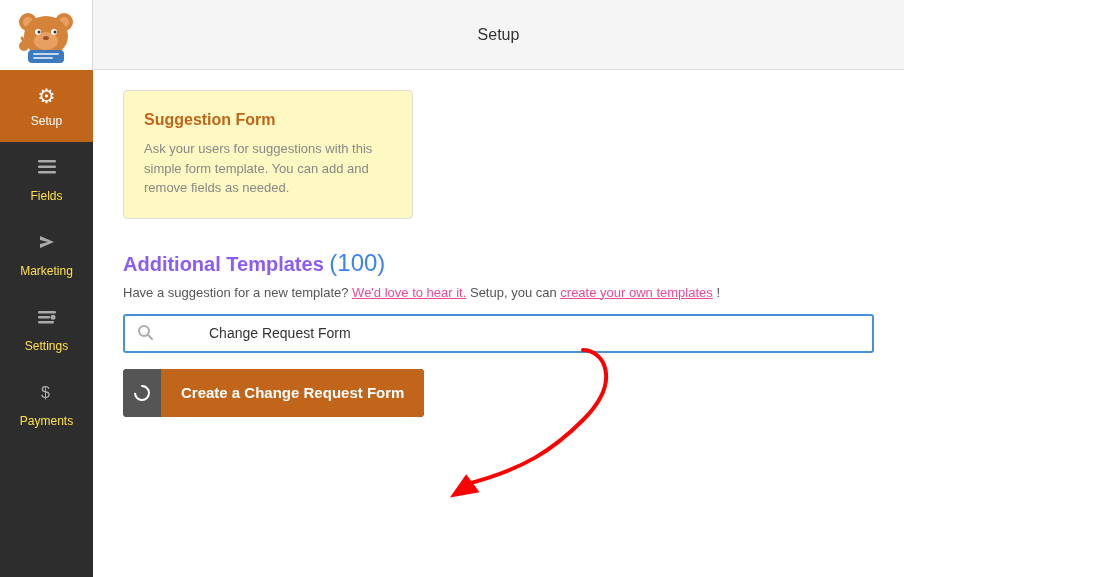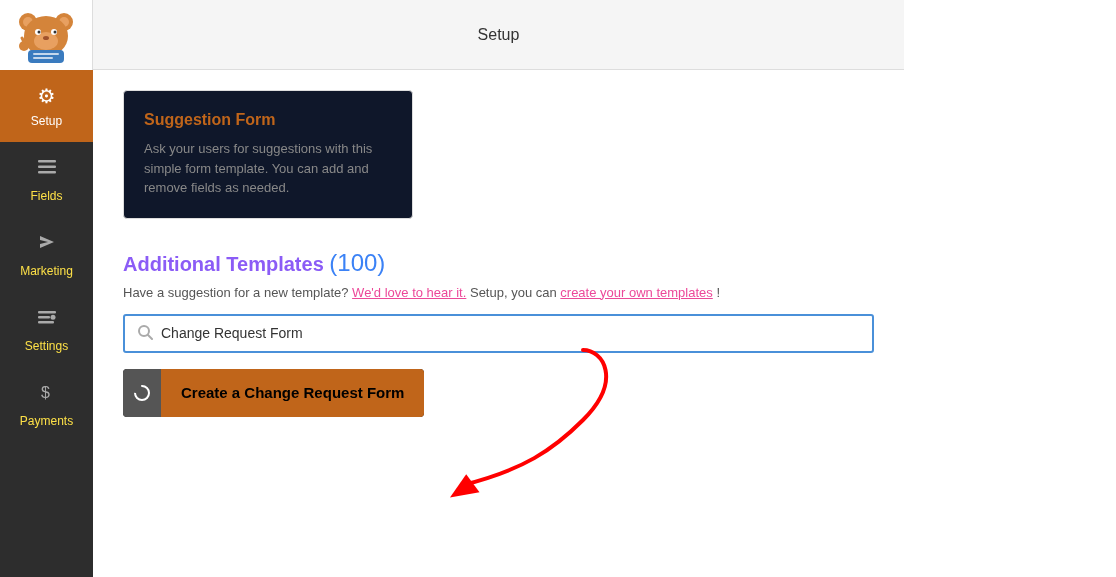--- a/index.html
+++ b/index.html
@@ -36,21 +36,21 @@
       background: #fff;
     }
 
     
     .template-card {
       border: 1px solid #ddd;
       border-radius: 4px;
       padding: 20px;
       width: 290px;
       margin-bottom: 30px;
-      background: #0f172a;
+      background: #fef9c3;
     }
     .template-card-title {
       color: #c0651a;
       font-size: 16px;
       font-weight: bold;
       margin-bottom: 10px;
     }
     .template-card-desc {
       color: #888;
       font-size: 13px;
@@ -114,21 +114,21 @@
       width: 38px;
       height: 48px;
       display: flex;
       align-items: center;
       justify-content: center;
       color: #fff;
       font-size: 16px;
     }
     .create-btn {
       background: #c0651a;
-      color: #000000;
+      color: #ffffff;
       border: none;
       padding: 13px 20px;
       font-size: 15px;
       font-weight: bold;
       cursor: pointer;
       height: 48px;
     }
 
     .content-wrapper {
       position: relative;
@@ -263,21 +263,21 @@
         </div>
         <div class="section-subtitle">
           <span>Have a suggestion for a new template?</span>
           <a href="#">We'd love to hear it.</a>
           <span> Setup, you can </span>
           <a href="#">create your own templates</a>
           <span>!</span>
         </div>
 
         
-        <div class="search-wrapper" style="width:100%; max-width:940px;">
+        <div class="search-wrapper" style="width:100%; max-width:940px;gap:48px;">
           <span class="search-icon">
             <svg width="16" height="16" viewBox="0 0 16 16" fill="none" xmlns="http://www.w3.org/2000/svg">
               <circle cx="7" cy="7" r="5" stroke="#aaa" stroke-width="2"></circle>
               <line x1="11" y1="11" x2="15" y2="15" stroke="#aaa" stroke-width="2" stroke-linecap="round"></line>
             </svg>
           </span>
           <input class="search-input" type="text" value="Change Request Form" style="">
         </div>
 
         

